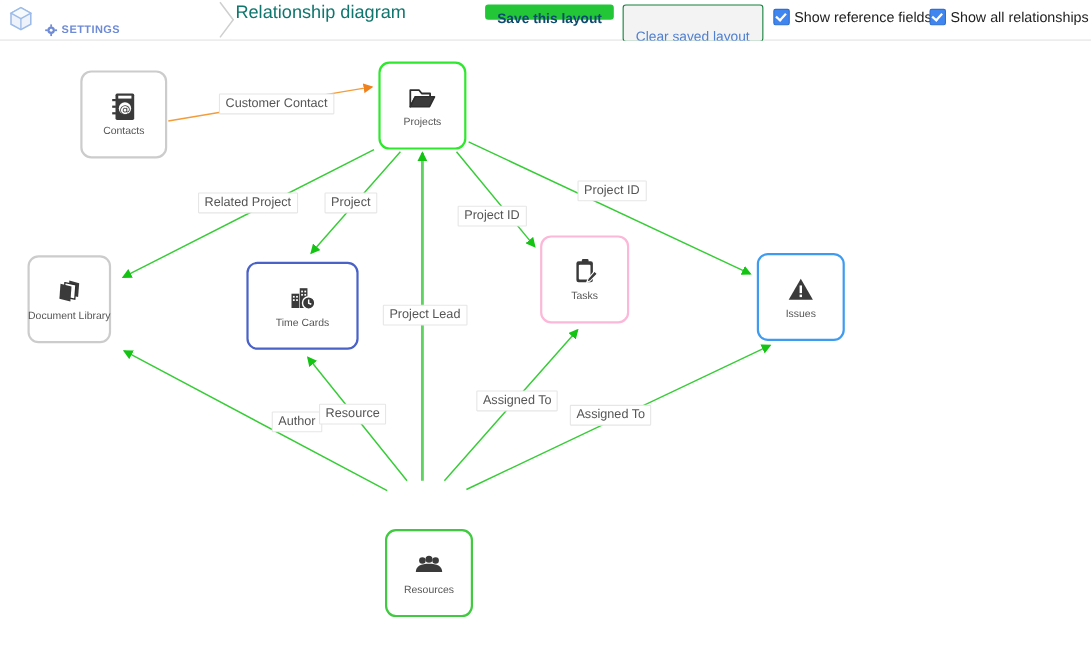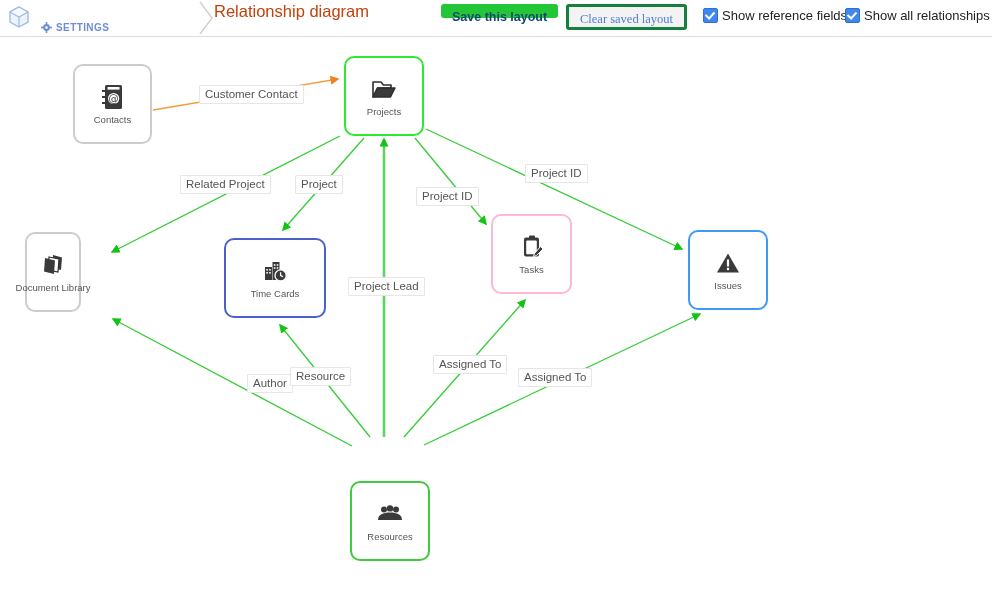--- a/index.html
+++ b/index.html
@@ -58,21 +58,21 @@
     top: 0px;
     width: 22px;
     height: 36px;
   }
   #crumb-sep svg { display:block; }
   #page-title {
     position: absolute;
     left: 214px;
     top: 2px;
     font-size: 16.5px;
-    color: #c2410c;
+    color: #0f766e;
     white-space: nowrap;
     text-align: center;
   }
   #btn-save {
     position: absolute;
     left: 441px;
     top: 4px;
     height: 14px;
     padding: 0 11px;
     border: none;
@@ -83,26 +83,26 @@
     font-size: 12.5px;
     font-weight: bold;
     cursor: pointer;
     line-height: 26px;
   }
   #btn-clear {
     position: absolute;
     left: 566px;
     top: 4px;
     height: 26px;
-    padding: 0 11px;
-    border: 3px solid #15803d;
+    padding: 16px 11px;
+    border: 1px solid #15803d;
     border-radius: 3px;
     background: #f3f3f3;
     color: #4f7fd0;
-    font-family: Liberation Serif, serif;
+    font-family: Liberation Sans, sans-serif;
     font-size: 12.5px;
     cursor: pointer;
     line-height: 24px;
   }
   .chk-group {
     position: absolute;
     top: 8px;
     display: flex;
     align-items: center;
     gap: 4px;
@@ -295,21 +295,21 @@
     <div class="node" style="left:344px; top:19px; width:80px; height:80px; border-color:#2ee82e;">
       <span class="node-icon">
         <svg width="26" height="24" viewBox="0 0 26 24">
           <path d="M2 20 L2 5 L10 5 L12.4 8 L20 8 L20 11 L6.5 11 L2 20 Z" fill="#ffffff" stroke="#2e2e2e" stroke-width="1.6" stroke-linejoin="round"></path>
           <path d="M6.5 11 L24 11 L19.5 20 L2 20 Z" fill="#3a3a3a" stroke="#2e2e2e" stroke-width="1.4" stroke-linejoin="round"></path>
         </svg>
       </span>
       <span class="node-label">Projects</span>
     </div>
 
-    <div class="node" style="left:25px; top:195px; width:56px; height:80px; border-color:#cccccc;">
+    <div class="node" style="left:25px; top:195px; width:76px; height:80px; border-color:#cccccc;">
       <span class="node-icon">
         <svg width="26" height="26" viewBox="0 0 26 26">
           <path d="M13 3 L22 5.5 L21 18 L12.5 16 Z" fill="#3a3a3a"></path>
           <path d="M9 5 L19 7 L18 20 L8 18 Z" fill="#ffffff" stroke="#2e2e2e" stroke-width="1.2"></path>
           <path d="M5 6 L15 8.5 L14 22 L4 19.5 Z" fill="#3a3a3a"></path>
         </svg>
       </span>
       <span class="node-label">Document Library</span>
     </div>
 

